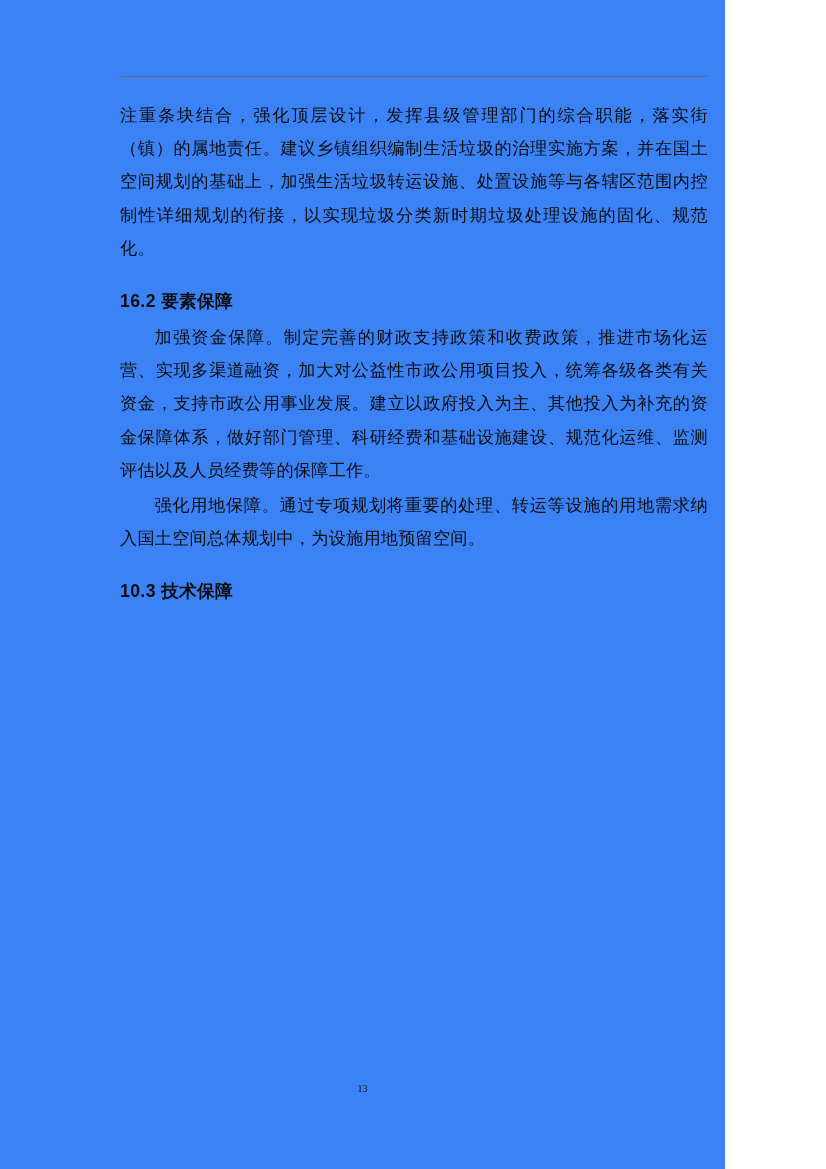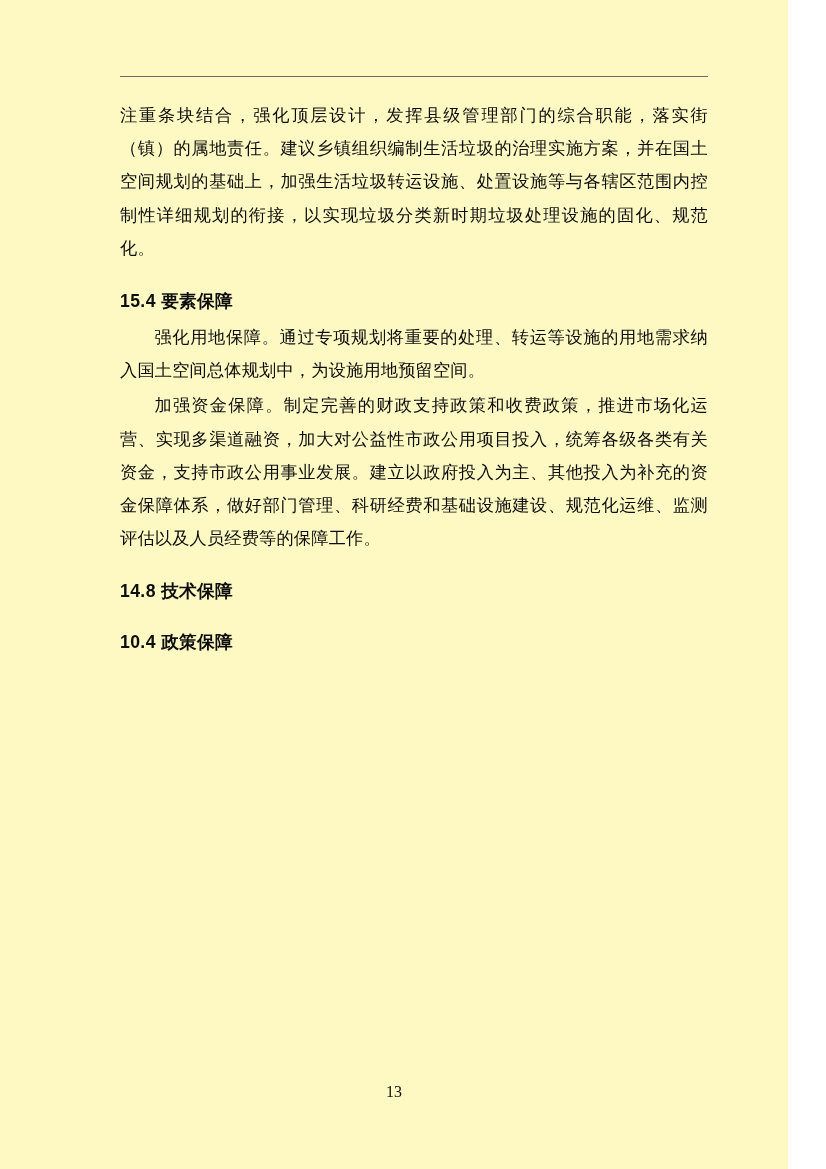--- a/index.html
+++ b/index.html
@@ -12,23 +12,23 @@
     height: 1169px;
     font-family: "Liberation Serif", serif;
     color: #0d0d0d;
     position: relative;
     overflow: hidden;
   }
   .page {
     position: absolute;
     top: 0;
     left: 0;
-    width: 788px;
+    width: 725px;
     height: 1169px;
-    background: #fef9c3;
+    background: #3b82f6;
   }
   .content {
     position: absolute;
     left: 120px;
     top: 76px;
     width: 588px;
   }
   .top-rule {
     width: 100%;
     height: 0;
@@ -54,44 +54,43 @@
     font-family: "Liberation Sans", sans-serif;
     letter-spacing: 0.4px;
     line-height: 1.6;
   }
   .page-number {
     position: absolute;
     left: 0;
     right: 0;
     top: 1083px;
     text-align: center;
-    font-size: 16px;
+    font-size: 10px;
     font-family: "Liberation Serif", serif;
     color: #111;
   }
 </style>
 </head>
 <body>
 
 <div class="page">
   <div class="content">
 
     <div class="top-rule"></div>
 
     <p class="body-para">注重条块结合，强化顶层设计，发挥县级管理部门的综合职能，落实街（镇）的属地责任。建议乡镇组织编制生活垃圾的治理实施方案，并在国土空间规划的基础上，加强生活垃圾转运设施、处置设施等与各辖区范围内控制性详细规划的衔接，以实现垃圾分类新时期垃圾处理设施的固化、规范化。</p>
 
-    <h2 class="section-heading">15.4 要素保障</h2>
+    <h2 class="section-heading">16.2 要素保障</h2>
+
+    <p class="body-para indent">加强资金保障。制定完善的财政支持政策和收费政策，推进市场化运营、实现多渠道融资，加大对公益性市政公用项目投入，统筹各级各类有关资金，支持市政公用事业发展。建立以政府投入为主、其他投入为补充的资金保障体系，做好部门管理、科研经费和基础设施建设、规范化运维、监测评估以及人员经费等的保障工作。</p>
 
     <p class="body-para indent">强化用地保障。通过专项规划将重要的处理、转运等设施的用地需求纳入国土空间总体规划中，为设施用地预留空间。</p>
 
-    <p class="body-para indent">加强资金保障。制定完善的财政支持政策和收费政策，推进市场化运营、实现多渠道融资，加大对公益性市政公用项目投入，统筹各级各类有关资金，支持市政公用事业发展。建立以政府投入为主、其他投入为补充的资金保障体系，做好部门管理、科研经费和基础设施建设、规范化运维、监测评估以及人员经费等的保障工作。</p>
+
+    <h2 class="section-heading">10.3 技术保障</h2>
 
 
-    <h2 class="section-heading">14.8 技术保障</h2>
-
-
-    <h2 class="section-heading">10.4 政策保障</h2>
 
 
   </div>
 
   <div class="page-number">13</div>
 </div>
 
 </body></html>

